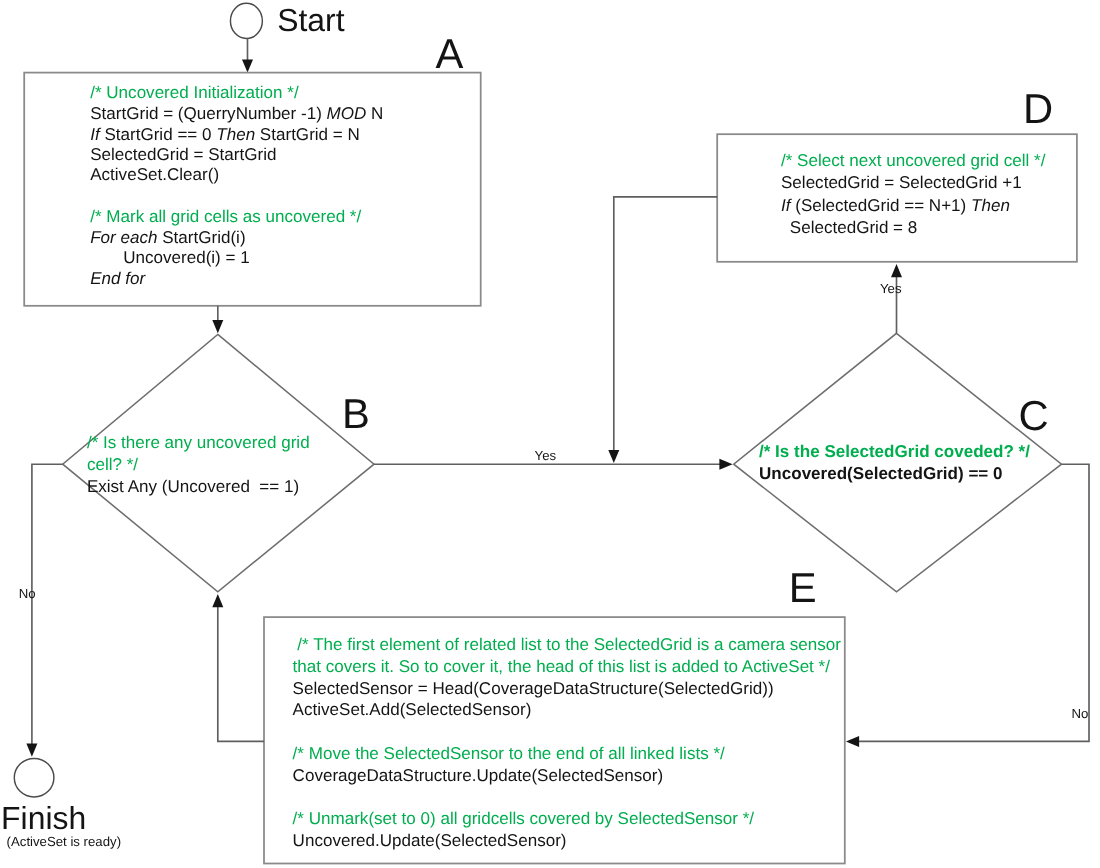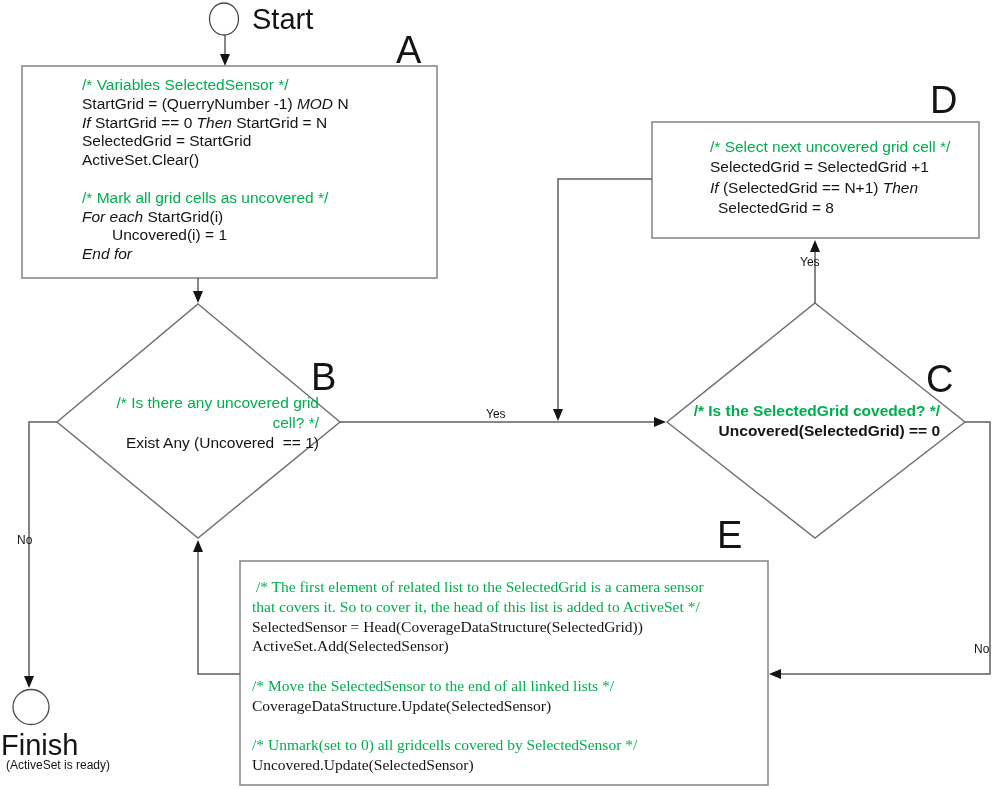--- a/index.html
+++ b/index.html
@@ -15,21 +15,21 @@
     font-family: "Liberation Sans", sans-serif;
     color: var(--text);
     overflow: hidden;
   }
   .stage svg { position: absolute; left: 0; top: 0; }
   .txt { position: absolute; white-space: pre; line-height: 1.15; }
   .tag { position: absolute; font-size: 38px; line-height: 38px; color: var(--text); }
   .lbl { position: absolute; font-size: 12px; color: var(--text); }
   .codeblock { position: absolute; font-size: 15.5px; color: var(--text); }
   .codeblock .cl { white-space: pre; }
-  .codeblock.center { text-align: right; }
+  .codeblock.center { text-align: left; }
   .comment { color: var(--green); }
   .it { font-style: italic; }
   .big { font-size: 29px; }
 </style>
 </head>
 <body>
 
 <div class="stage">
 
   <svg width="1000" height="789" viewBox="0 0 1000 789">
@@ -77,38 +77,38 @@
   <div class="txt big" style="left:1px; top:729px;text-align:right;">Finish</div>
   <div class="txt lbl" style="left:6px; top:759px;">(ActiveSet is ready)</div>
 
   <div class="tag" style="left:396px; top:31px;">A</div>
   <div class="tag" style="left:311px; top:358px;">B</div>
   <div class="tag" style="left:926px; top:360px;">C</div>
   <div class="tag" style="left:930px; top:81px;">D</div>
   <div class="tag" style="left:717px; top:516px;">E</div>
 
   <div class="codeblock" style="left:82px; top:76px; line-height:18.8px;">
-      <div class="cl comment"><span>/* Variables SelectedSensor */</span></div>
+      <div class="cl comment"><span>/* Uncovered Initialization */</span></div>
       <div class="cl"><span>StartGrid = (QuerryNumber -1) </span><span class="it">MOD</span><span> N</span></div>
       <div class="cl"><span class="it">If</span><span> StartGrid == 0 </span><span class="it">Then</span><span> StartGrid = N</span></div>
       <div class="cl"><span>SelectedGrid = StartGrid</span></div>
       <div class="cl"><span>ActiveSet.Clear()</span></div>
       <div class="cl">&nbsp;</div>
       <div class="cl comment"><span>/* Mark all grid cells as uncovered */</span></div>
       <div class="cl"><span class="it">For each</span><span> StartGrid(i)</span></div>
       <div class="cl" style="padding-left: 30px;"><span>Uncovered(i) = 1</span></div>
       <div class="cl"><span class="it">End for</span></div>
     </div>
   <div class="codeblock" style="left:710px; top:137px; line-height:20.3px;">
       <div class="cl comment"><span>/* Select next uncovered grid cell */</span></div>
       <div class="cl"><span>SelectedGrid = SelectedGrid +1</span></div>
       <div class="cl"><span class="it">If</span><span> (SelectedGrid == N+1) </span><span class="it">Then</span></div>
       <div class="cl" style="padding-left: 8px;"><span>SelectedGrid = 8</span></div>
     </div>
-  <div class="codeblock" style="left:252px; top:577px; line-height:19.8px;font-family:Liberation Serif, serif;">
+  <div class="codeblock" style="left:266px; top:577px; line-height:19.8px;">
       <div class="cl comment"><span> /* The first element of related list to the SelectedGrid is a camera sensor</span></div>
       <div class="cl comment"><span>that covers it. So to cover it, the head of this list is added to ActiveSet */</span></div>
       <div class="cl"><span>SelectedSensor = Head(CoverageDataStructure(SelectedGrid))</span></div>
       <div class="cl"><span>ActiveSet.Add(SelectedSensor)</span></div>
       <div class="cl">&nbsp;</div>
       <div class="cl comment"><span>/* Move the SelectedSensor to the end of all linked lists */</span></div>
       <div class="cl"><span>CoverageDataStructure.Update(SelectedSensor)</span></div>
       <div class="cl">&nbsp;</div>
       <div class="cl comment"><span>/* Unmark(set to 0) all gridcells covered by SelectedSensor */</span></div>
       <div class="cl"><span>Uncovered.Update(SelectedSensor)</span></div>

